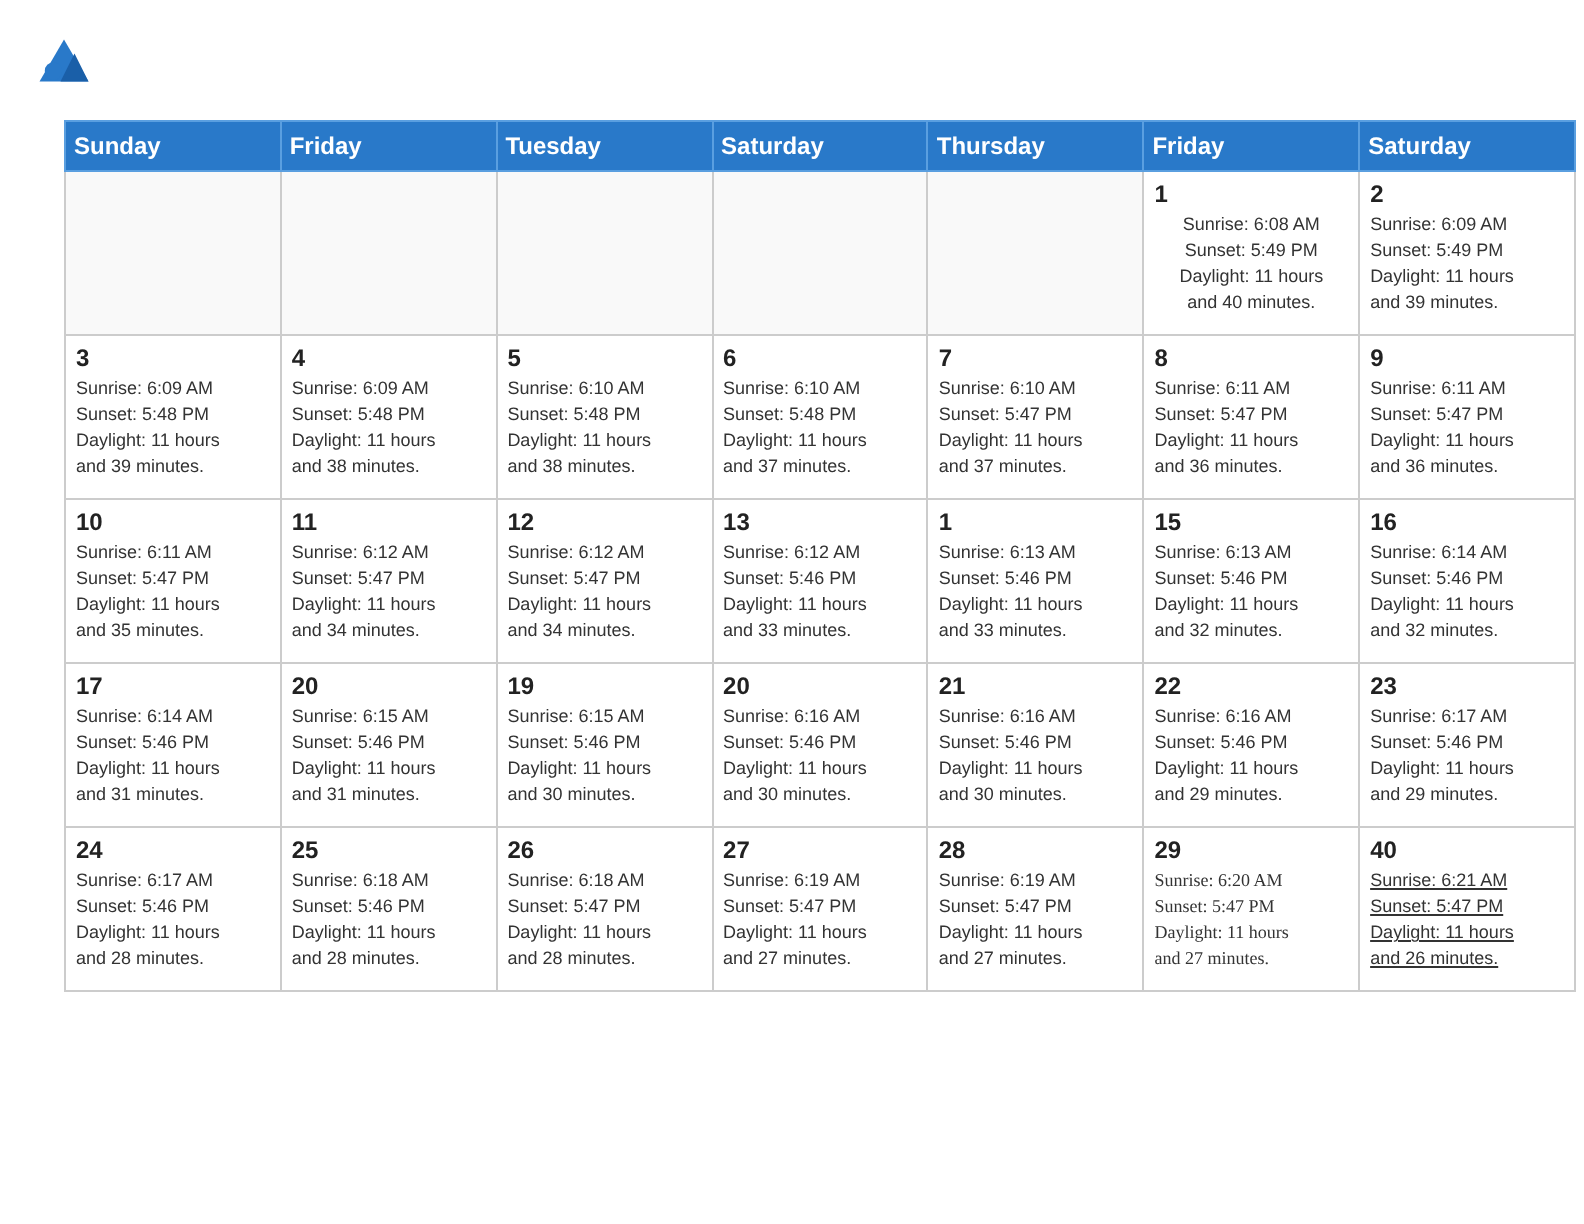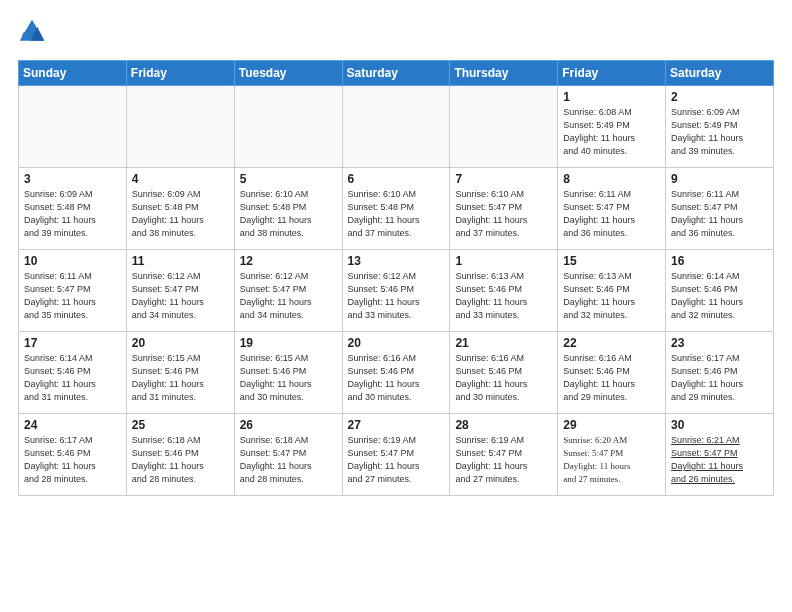--- a/index.html
+++ b/index.html
@@ -55,20 +55,21 @@
     }
     .location {
       font-size: 15px;
       color: #444;
       margin-top: 2px;
     }
     .calendar {
       width: 100%;
       border-collapse: collapse;
       table-layout: fixed;
+      margin-left: 14px;
     }
     .calendar th {
       background: #2979c9;
       color: #fff;
       font-size: 12px;
       font-weight: bold;
       padding: 5px 4px;
       text-align: left;
       border: 1px solid #5a9fe0;
     }
@@ -137,21 +138,21 @@
     </thead>
     <tbody id="calendar-body">
     <tr>
           <td class="empty"></td>
           <td class="empty"></td>
           <td class="empty"></td>
           <td class="empty"></td>
           <td class="empty"></td>
           <td>
             <span class="day-num">1</span>
-            <div class="day-info" style="white-space: pre-line;">Sunrise: 6:08 AM
+            <div class="day-info" style="white-space: pre-line; text-align: center;">Sunrise: 6:08 AM
 Sunset: 5:49 PM
 Daylight: 11 hours
 and 40 minutes.</div>
           </td>
           <td>
             <span class="day-num">2</span>
             <div class="day-info" style="white-space: pre-line;">Sunrise: 6:09 AM
 Sunset: 5:49 PM
 Daylight: 11 hours
 and 39 minutes.</div>
@@ -347,21 +348,21 @@
 and 27 minutes.</div>
           </td>
           <td>
             <span class="day-num">29</span>
             <div class="day-info" style="white-space: pre-line; font-family: Liberation Serif, serif;">Sunrise: 6:20 AM
 Sunset: 5:47 PM
 Daylight: 11 hours
 and 27 minutes.</div>
           </td>
           <td>
-            <span class="day-num">30</span>
+            <span class="day-num">40</span>
             <div class="day-info" style="white-space: pre-line; text-decoration: underline;">Sunrise: 6:21 AM
 Sunset: 5:47 PM
 Daylight: 11 hours
 and 26 minutes.</div>
           </td>
         </tr>
       </tbody>
   </table>
 </div>
 

